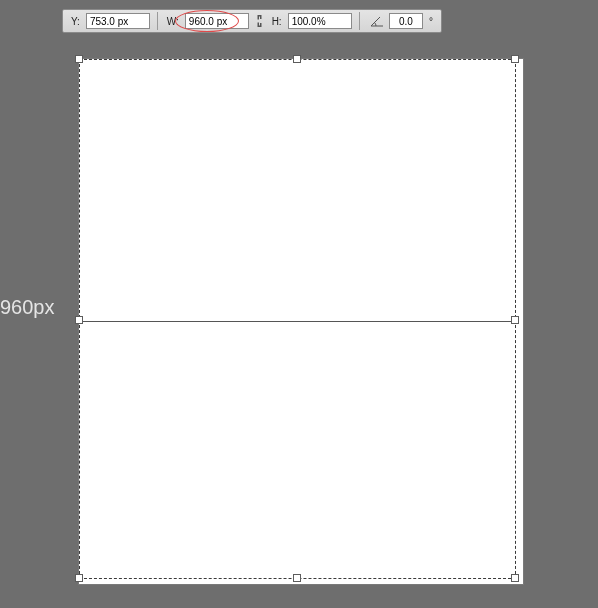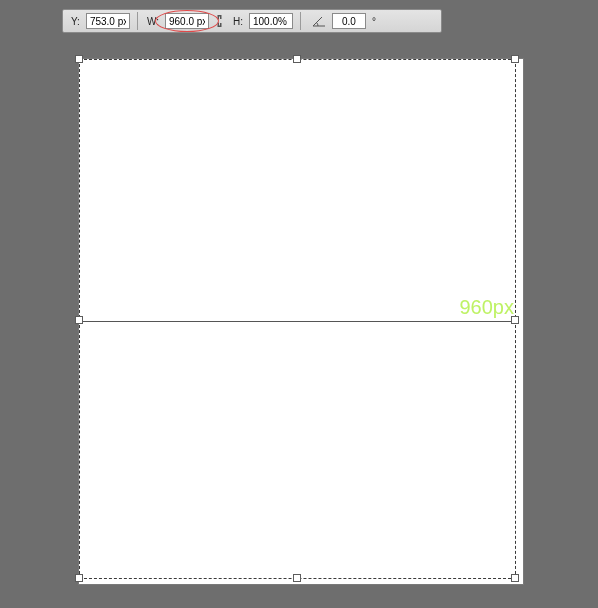--- a/index.html
+++ b/index.html
@@ -1,21 +1,21 @@
 <!DOCTYPE html>
 <html><head>
 <meta charset="utf-8">
 <style>
 *{box-sizing:border-box;margin:0;padding:0}
 body{width:598px;height:608px;background:#6e6e6e;font-family:Arial,Helvetica,sans-serif;overflow:hidden;position:relative}
 
 
 .options-bar{position:absolute;top:9px;left:62px;width:380px;height:24px;background:linear-gradient(#e4e4e4,#d5d5d5);border:1px solid #8a8a8a;border-radius:2px;display:flex;align-items:center;padding:0 6px;font-size:10px;color:#222;gap:4px}
 .field-label{margin-left:2px;margin-right:2px}
-.field-input{width:44px;height:16px;background:#fff;border:1px solid #8a8a8a;font-size:10px;padding:0 3px;font-family:inherit}
+.field-input{width:64px;height:16px;background:#fff;border:1px solid #8a8a8a;font-size:10px;padding:0 3px;font-family:inherit}
 .link-icon{width:14px;height:16px;display:flex;align-items:center;justify-content:center}
 .link-icon svg{width:9px;height:14px}
 .angle-icon{width:18px;height:16px;display:flex;align-items:center;justify-content:center;position:relative;margin-left:2px}
 .angle-icon svg{width:16px;height:14px}
 .sep{width:1px;height:18px;background:#9a9a9a;margin:0 3px}
 .field-w-wrap{position:relative}
 .highlight-ellipse{position:absolute;top:-3px;left:-10px;width:64px;height:22px;border:1.5px solid #e04a4a;border-radius:50%/50%;pointer-events:none}
 
 
 .artboard{position:absolute;top:59px;left:79px;width:444px;height:525px;background:#fff}
@@ -31,21 +31,21 @@
 .h-tm{top:55px;left:293px}
 .h-tr{top:55px;left:511px}
 .h-ml{top:316px;left:75px}
 .h-mr{top:316px;left:511px}
 .h-bl{top:574px;left:75px}
 .h-bm{top:574px;left:293px}
 .h-br{top:574px;left:511px}
 
 
 .width-line{position:absolute;top:321px;left:80px;width:435px;height:0;border-top:1px solid #555}
-.width-label{position:absolute;top:296px;left:0;width:514px;text-align:right;font-size:20px;color:#bef264;font-family:Arial,Helvetica,sans-serif}
+.width-label{position:absolute;top:296px;left:0;width:514px;text-align:left;font-size:20px;color:#e5e5e5;font-family:Arial,Helvetica,sans-serif}
 </style>
 </head>
 <body>
 
 <div class="options-bar">
   <span class="field-label">Y:</span>
   <input class="field-input" value="753.0 px" style="">
   <span class="sep"></span>
   <span class="field-label">W:</span>
   <span class="field-w-wrap">

